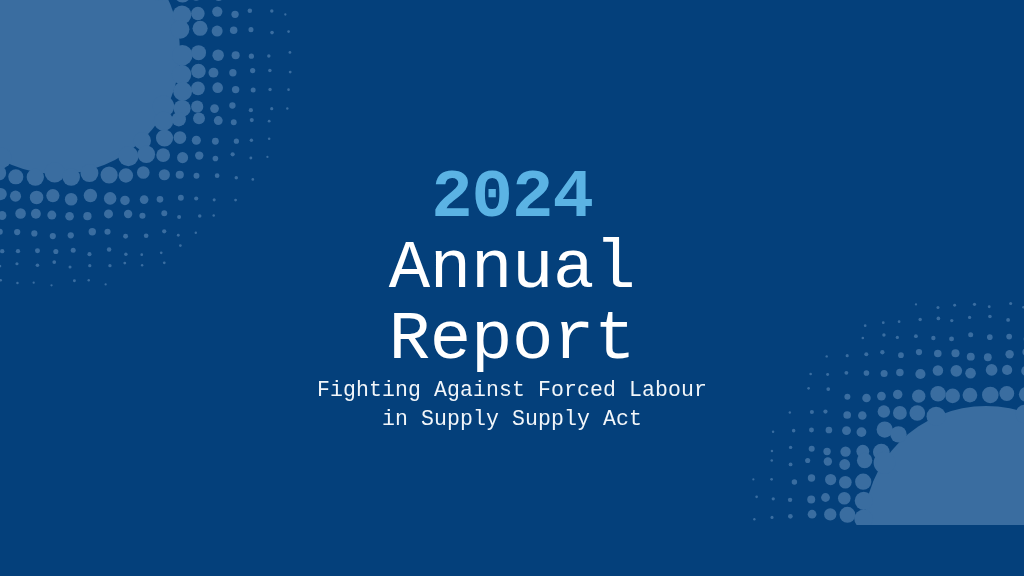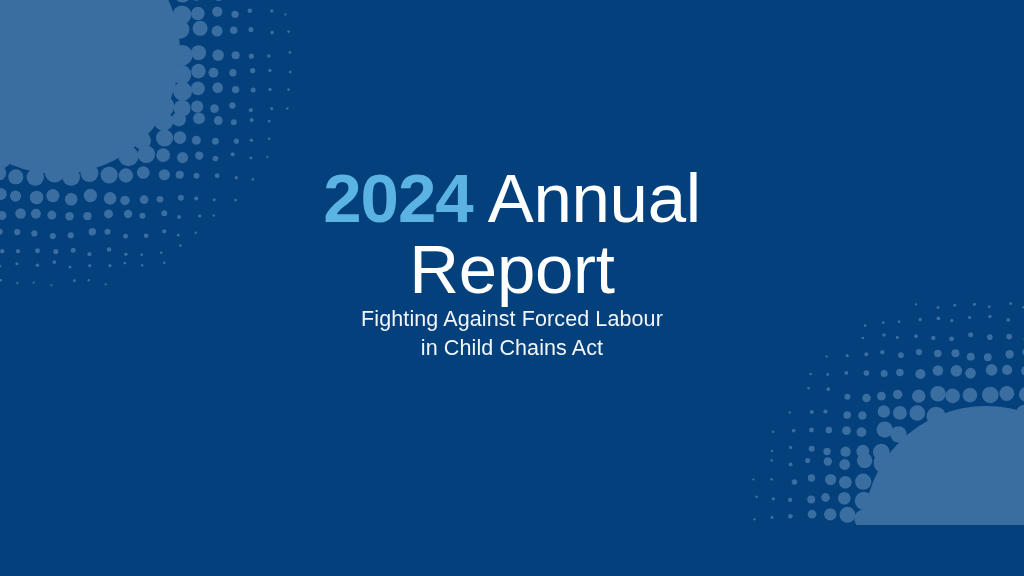--- a/index.html
+++ b/index.html
@@ -6,21 +6,21 @@
   html, body {
     margin: 0;
     padding: 0;
     background: #04407b;
   }
   #slide {
     position: relative;
     width: 1024px;
     height: 525px;
     overflow: hidden;
-    font-family: Liberation Sans, sans-serif;
+    font-family: Liberation Mono, monospace;
     background: #04407b;
   }
   .halftone-layer {
     position: absolute;
     top: 0;
     left: 0;
     width: 1024px;
     height: 576px;
     pointer-events: none;
   }
@@ -371,17 +371,17 @@
       <circle cx="845.35" cy="575.54" r="6.25" fill="#3a6da0"></circle>
       <circle cx="864.66" cy="578.45" r="8.65" fill="#3a6da0"></circle>
     </svg>
 
   <div id="text-block">
 
     <div id="title"><span class="year">2024</span><span class="rest"> Annual Report</span></div>
 
     <div id="subtitle">
       <span class="sub-line">Fighting Against Forced Labour</span>
-      <span class="sub-line">in Child Chains Act</span>
+      <span class="sub-line">in Supply Supply Act</span>
     </div>
 
   </div>
 </div>
 
 </body></html>

